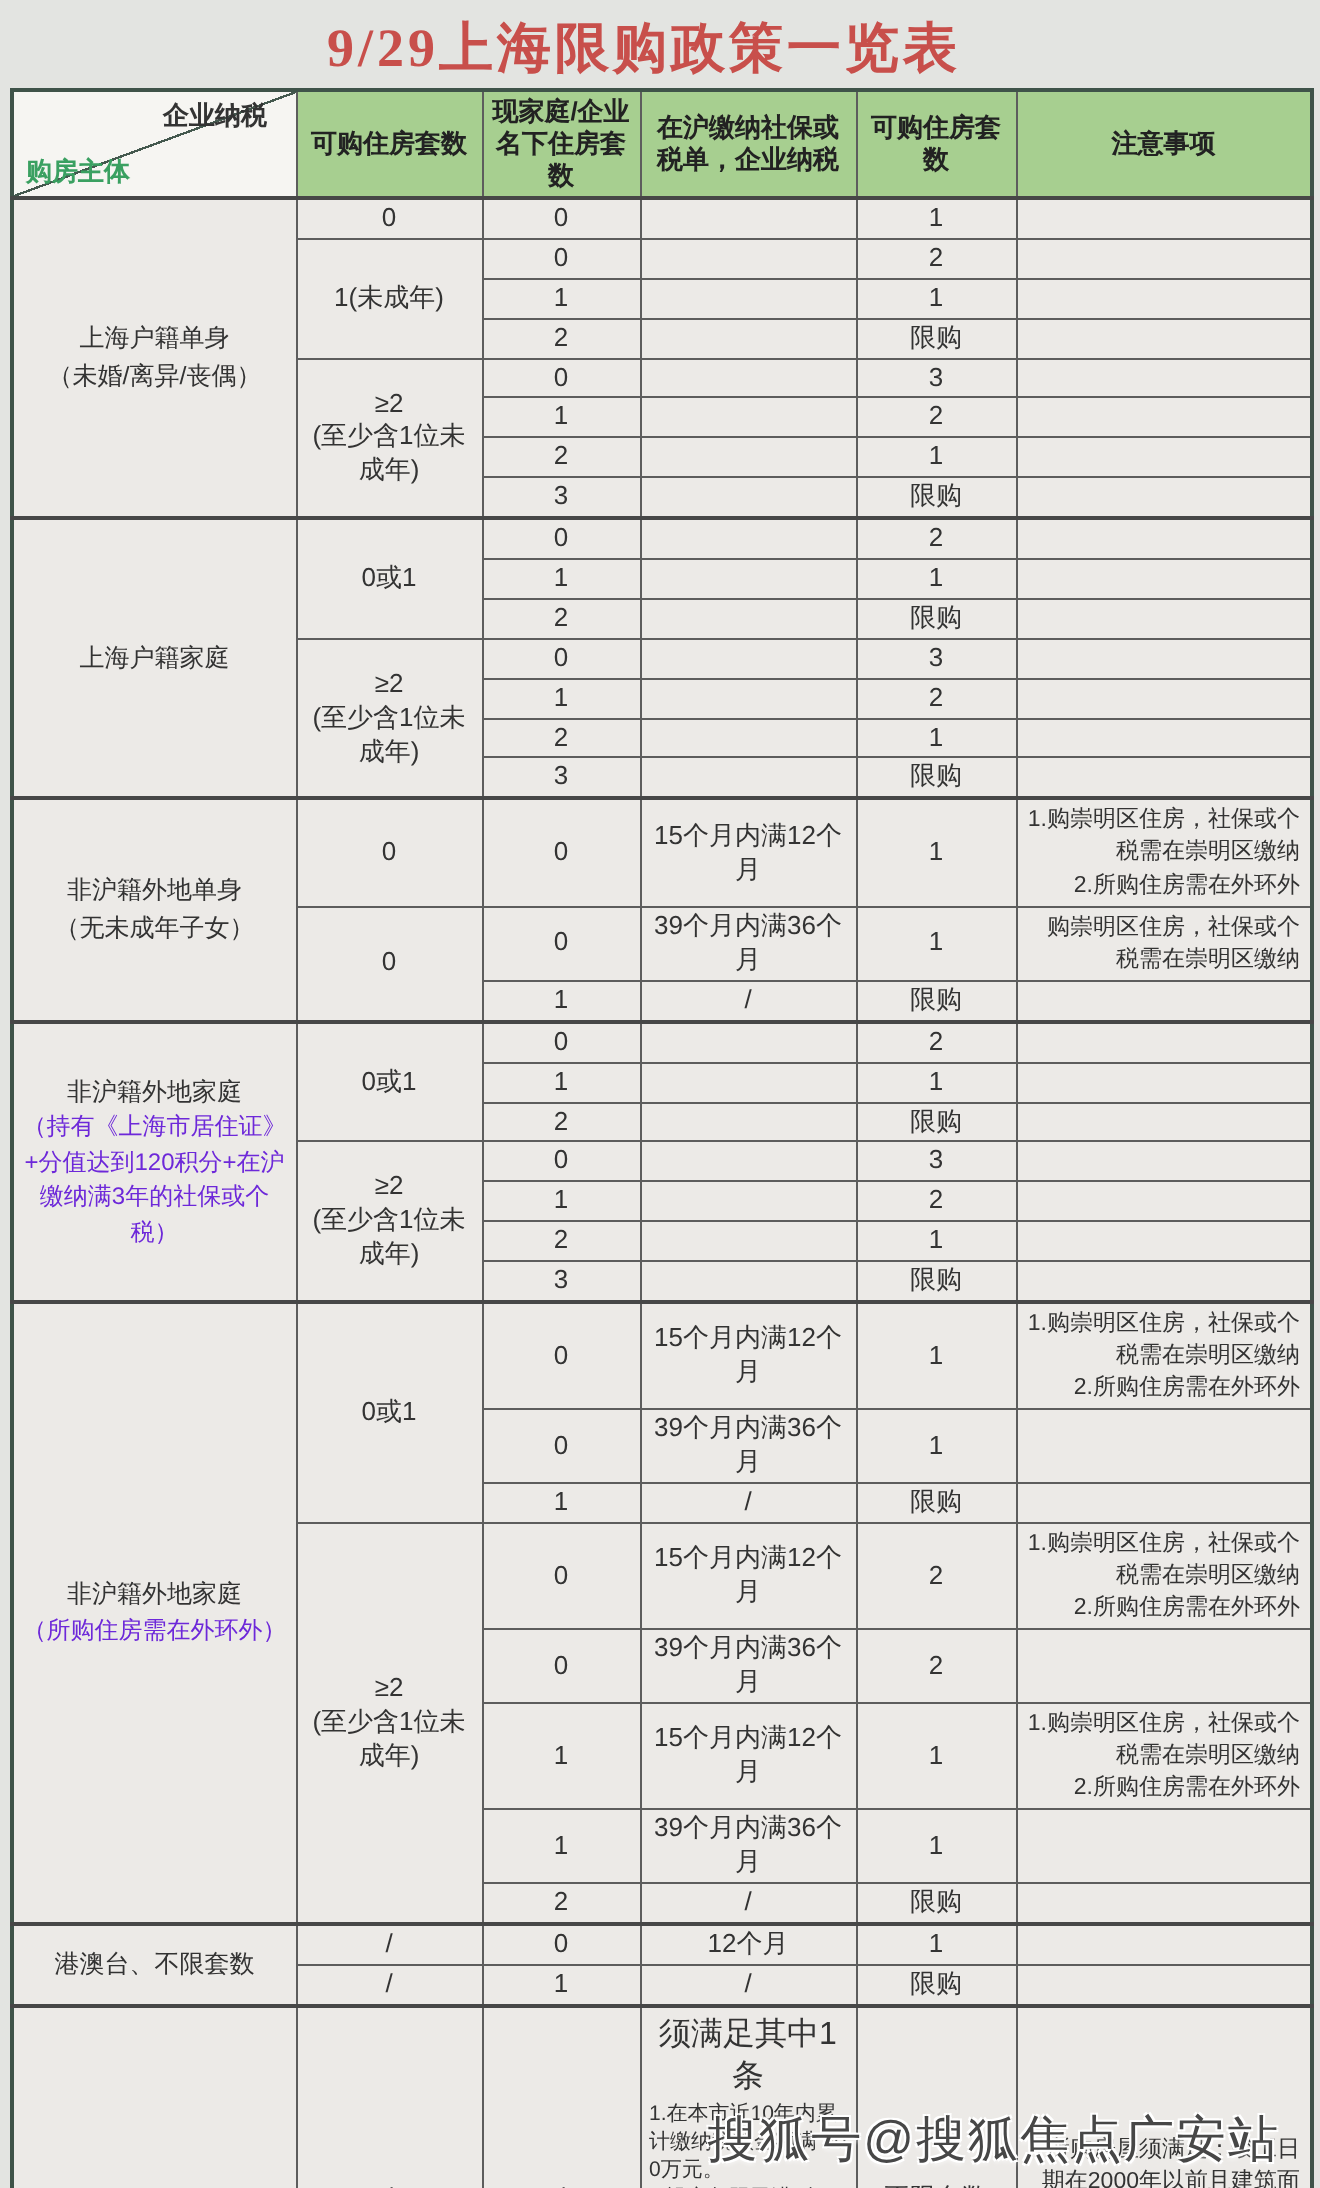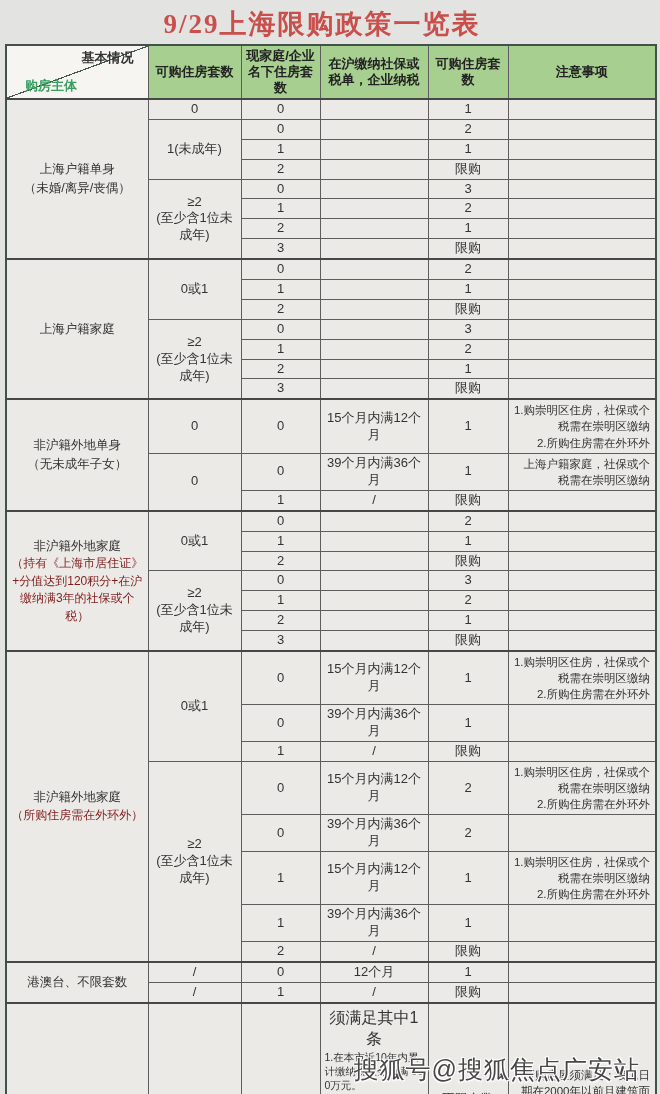--- a/index.html
+++ b/index.html
@@ -7,25 +7,25 @@
   .page{position:relative;width:644px;height:1094px;box-sizing:border-box;padding:2px 5px;}
   .title{height:42px;line-height:44px;text-align:center;color:#c84f4b;
          font-family:"Liberation Serif","DejaVu Serif",serif;font-weight:bold;font-size:27px;letter-spacing:2px;}
   table{border-collapse:collapse;width:650px;table-layout:fixed;border:2px solid #3f5349;background:#eceae7;}
   th,td{border:1px solid #5d5d5d;vertical-align:middle;text-align:center;padding:1px 2px;
         font-size:13px;height:15px;background:#eceae7;word-break:break-all;}
   thead th{background:#a7cf90;font-weight:bold;font-size:13px;height:50px;color:#222;line-height:1.25;}
   th.corner{background:#f6f5f2;position:relative;padding:0;
             background-image:linear-gradient(to bottom right,transparent 49.4%,#44584e 49.4%,#44584e 50.6%,transparent 50.6%);}
   .c-top{position:absolute;top:4px;right:14px;font-size:13px;color:#333;font-weight:bold;}
-  .c-bot{position:absolute;bottom:4px;left:6px;font-size:13px;color:#3aa061;font-weight:bold;margin-left:12px;}
+  .c-bot{position:absolute;bottom:4px;left:6px;font-size:13px;color:#3aa061;font-weight:bold;}
   td .cell-text{white-space:pre-line;line-height:1.3;}
   td.rowhead{font-size:12.5px;font-weight:normal;color:#333;padding:2px 3px;}
   td.rowhead .cell-text{line-height:1.5;}
-  .cell-red{color:#7f1d1d;font-size:12px;line-height:1.45;white-space:pre-line;}
+  .cell-red{color:#6d28d9;font-size:12px;line-height:1.45;white-space:pre-line;}
   td.note{text-align:right;font-size:11.5px;padding:2px 5px;color:#333;}
   td.note .cell-text{line-height:1.4;}
   td.longtext{text-align:left;font-size:10.5px;padding:3px 4px;}
   td.longtext .cell-text{line-height:1.35;}
   .cell-bold{font-weight:normal;font-size:16px;text-align:center;line-height:1.35;}
   tr.major td{border-top:2px solid #474747;}
   .watermark{position:absolute;right:4px;bottom:8px;font-size:25px;font-weight:normal;color:#474747;letter-spacing:1px;
              text-shadow:-1px -1px 0 #fff,1px -1px 0 #fff,-1px 1px 0 #fff,1px 1px 0 #fff,0 2px 2px rgba(255,255,255,.6);}
 </style>
 </head>
@@ -39,21 +39,21 @@
       <col style="width:142px">
         <col style="width:93px">
         <col style="width:79px">
       <col style="width:108px">
         <col style="width:80px">
         <col style="width:148px">
     </colgroup>
     <thead>
       <tr>
         <th class="corner">
-          <span class="c-top">基本情况</span>
+          <span class="c-top">企业纳税</span>
           <span class="c-bot">购房主体</span>
         </th>
         <th>可购住房套数</th>
         <th>现家庭/企业名下住房套数</th>
         <th>在沪缴纳社保或税单，企业纳税</th>
         <th>可购住房套数</th>
         <th>注意事项</th>
       </tr>
     </thead>
     <tbody>
@@ -260,21 +260,21 @@
           <td>
             <div class="cell-text">0</div>
           </td>
           <td>
             <div class="cell-text">39个月内满36个月</div>
           </td>
           <td>
             <div class="cell-text">1</div>
           </td>
           <td class="note">
-            <div class="cell-text">上海户籍家庭，社保或个税需在崇明区缴纳</div>
+            <div class="cell-text">购崇明区住房，社保或个税需在崇明区缴纳</div>
           </td>
         </tr>
         <tr>
           <td>
             <div class="cell-text">1</div>
           </td>
           <td>
             <div class="cell-text">/</div>
           </td>
           <td>

